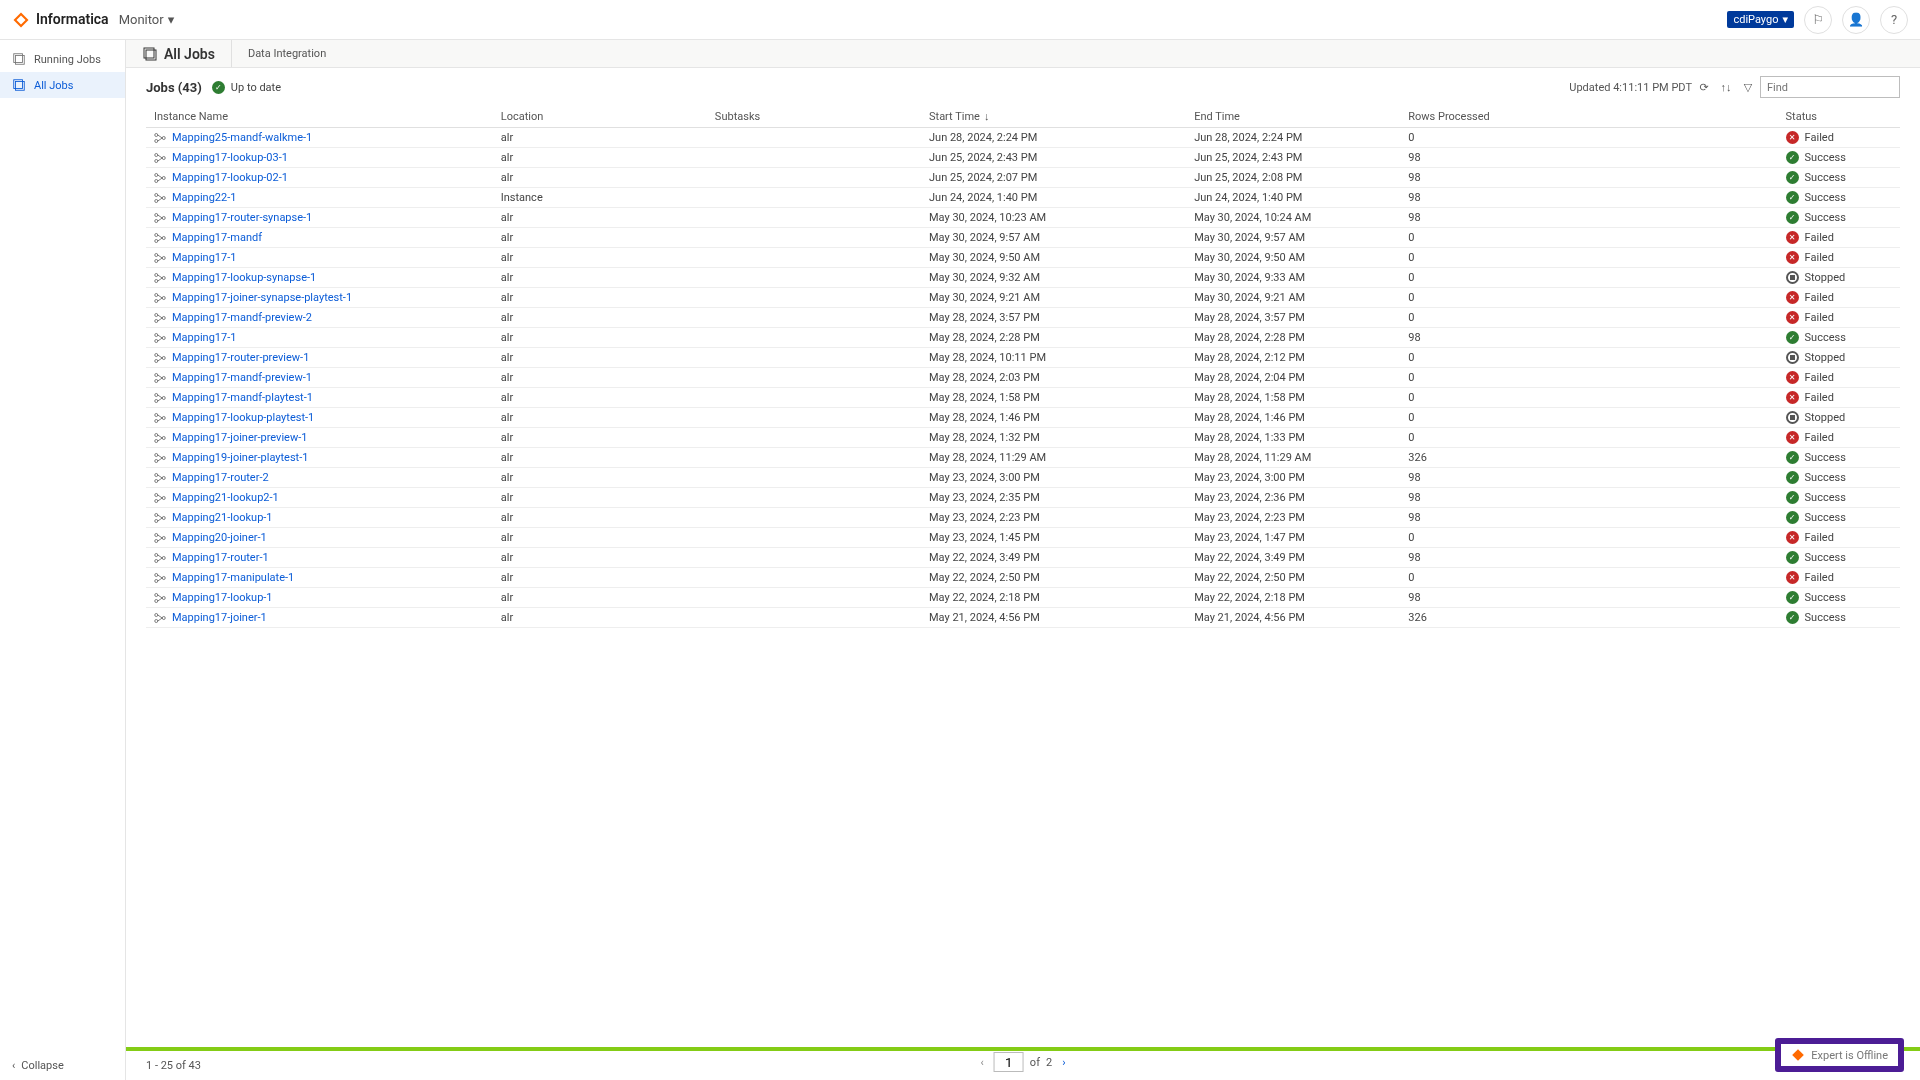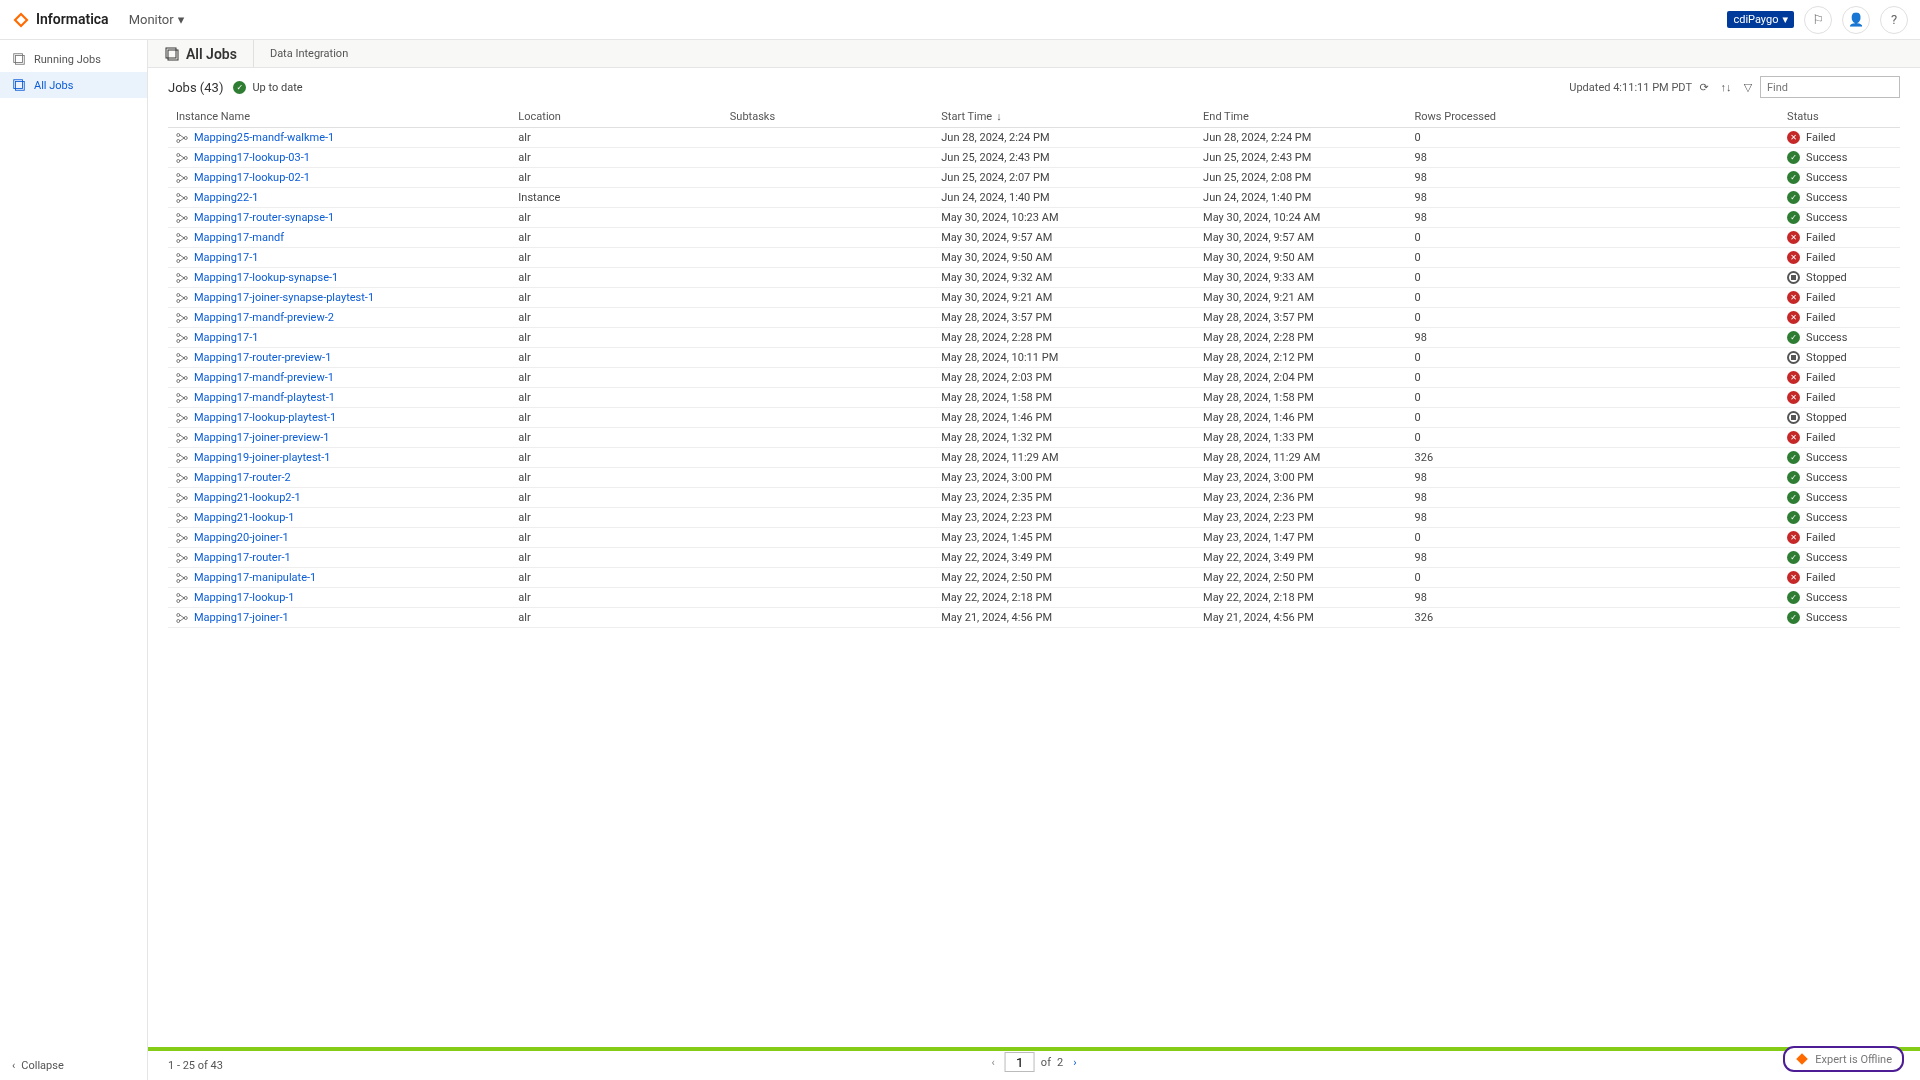--- a/index.html
+++ b/index.html
@@ -1,35 +1,35 @@
 <!DOCTYPE html>
 <html><head>
 <meta charset="utf-8">
 <style>
 *{box-sizing:border-box;margin:0;padding:0;font-family:"Segoe UI",Roboto,Arial,sans-serif}
 body{width:1920px;height:1080px;background:#fff;color:#333;font-size:11px;overflow:hidden}
 .topbar{height:40px;display:flex;align-items:center;padding:0 12px;border-bottom:1px solid #e5e5e5}
 .logo{display:flex;align-items:flex-start;gap:6px;font-weight:600;font-size:14px;color:#222}
 .logo svg{width:18px;height:18px}
-.mon-drop{margin-left:20px;color:#555;font-size:13px;display:flex;align-items:center;gap:4px;cursor:pointer}
+.mon-drop{margin-left:10px;color:#555;font-size:13px;display:flex;align-items:center;gap:4px;cursor:pointer}
 .chev{display:inline-block}
 .top-right{margin-left:auto;display:flex;align-items:center;gap:10px}
 .pill{background:#003a9b;color:#fff;font-size:11px;padding:2px 6px;border-radius:2px;display:flex;gap:4px;cursor:pointer}
 .rbtn{width:28px;height:28px;border:1px solid #e0e0e0;border-radius:14px;display:flex;align-items:center;justify-content:center;color:#666;cursor:pointer;font-size:13px}
 .shell{display:flex;height:calc(100% - 40px)}
-.sidebar{width:148px;border-right:1px solid #e5e5e5;padding-top:6px}
+.sidebar{width:126px;border-right:1px solid #e5e5e5;padding-top:6px}
 .sb-item{display:flex;align-items:center;gap:8px;padding:6px 12px;color:#555;cursor:pointer;font-size:11px}
 .sb-item.active{background:#eaf2fc;color:#0b5cd7}
 .sb-icon{width:14px;height:14px;flex:0 0 14px}
 .main{flex:1;display:flex;flex-direction:column;overflow:hidden}
 .tabbar{height:28px;display:flex;align-items:center;padding:0 16px;border-bottom:1px solid #e5e5e5;gap:16px;background:#f8f8f7}
 .tab-main{display:flex;align-items:center;gap:6px;font-weight:600;font-size:14px;border-right:1px solid #e0e0e0;padding-right:16px;height:100%}
 .tab-sub{color:#555;font-size:11px}
 .statusbar{display:flex;align-items:center;padding:8px 20px;gap:10px}
-.jobs-lbl{font-weight:400;font-size:13px}
+.jobs-lbl{font-weight:700;font-size:13px}
 .status-chip{display:flex;align-items:center;gap:6px;font-size:11px;color:#444}
 .status-dot{width:13px;height:13px;border-radius:50%;background:#2e7d32;display:flex;align-items:center;justify-content:center;color:#fff;font-size:8px}
 .status-right{margin-left:auto;display:flex;align-items:center;gap:2px}
 .updated{color:#555;font-size:11px}
 .iconbtn{width:20px;height:20px;display:flex;align-items:center;justify-content:center;cursor:pointer;color:#555}
 .find{border:1px solid #bdbdbd;height:22px;width:140px;padding:4px 6px;font-size:11px}
 .table-wrap{flex:1;overflow:auto;padding:0 20px}
 table{width:100%;border-collapse:collapse;table-layout:fixed}
 th{text-align:left;font-weight:400;color:#555;padding:4px 8px;border-bottom:1px solid #e0e0e0;font-size:11px}
 th.sortcol{}
@@ -44,21 +44,21 @@
 .s-stopped{border:2px solid #555;border-radius:50%;position:relative}
 .s-stopped::after{content:"";width:5px;height:5px;background:#555;position:absolute;top:2px;left:2px}
 .sort-ico{margin-left:4px}
 .pager{border-top:4px solid #84cc16;display:flex;align-items:flex-end;padding:8px 20px;font-size:11px;color:#555}
 .pg-center{position:absolute;left:50%;transform:translateX(-50%);display:flex;align-items:center;gap:6px}
 .pg-input{width:30px;height:20px;text-align:center;border:1px solid #bbb}
 .pg-arrow{cursor:pointer;color:#888;padding:0 4px}
 .pg-arrow.on{color:#0b5cd7}
 .ipp{margin-left:auto}
 .collapse{position:absolute;bottom:8px;left:12px;display:flex;align-items:center;gap:6px;color:#555;cursor:pointer;font-size:11px}
-.expert{position:absolute;right:16px;bottom:8px;border:2px solid #4c1d95;border-radius:11px;padding:4px 10px;display:flex;align-items:center;gap:6px;font-size:11px;color:#777;background:#fff}
+.expert{position:absolute;right:16px;bottom:8px;border:6px solid #4c1d95;border-radius:3px;padding:4px 10px;display:flex;align-items:center;gap:6px;font-size:11px;color:#777;background:#fff}
 col.c-name{width:340px}col.c-loc{width:210px}col.c-sub{width:210px}col.c-start{width:260px}col.c-end{width:210px}col.c-rows{width:370px}col.c-stat{width:120px}
 </style>
 </head>
 <body>
 
 <div class="topbar">
   <div class="logo">
     <svg viewBox="0 0 24 24">
         <polygon points="12,2 22,12 12,22 2,12" fill="#ff6a00"></polygon>
         <polygon points="12,6 18,12 12,18 6,12" fill="#fff"></polygon>

